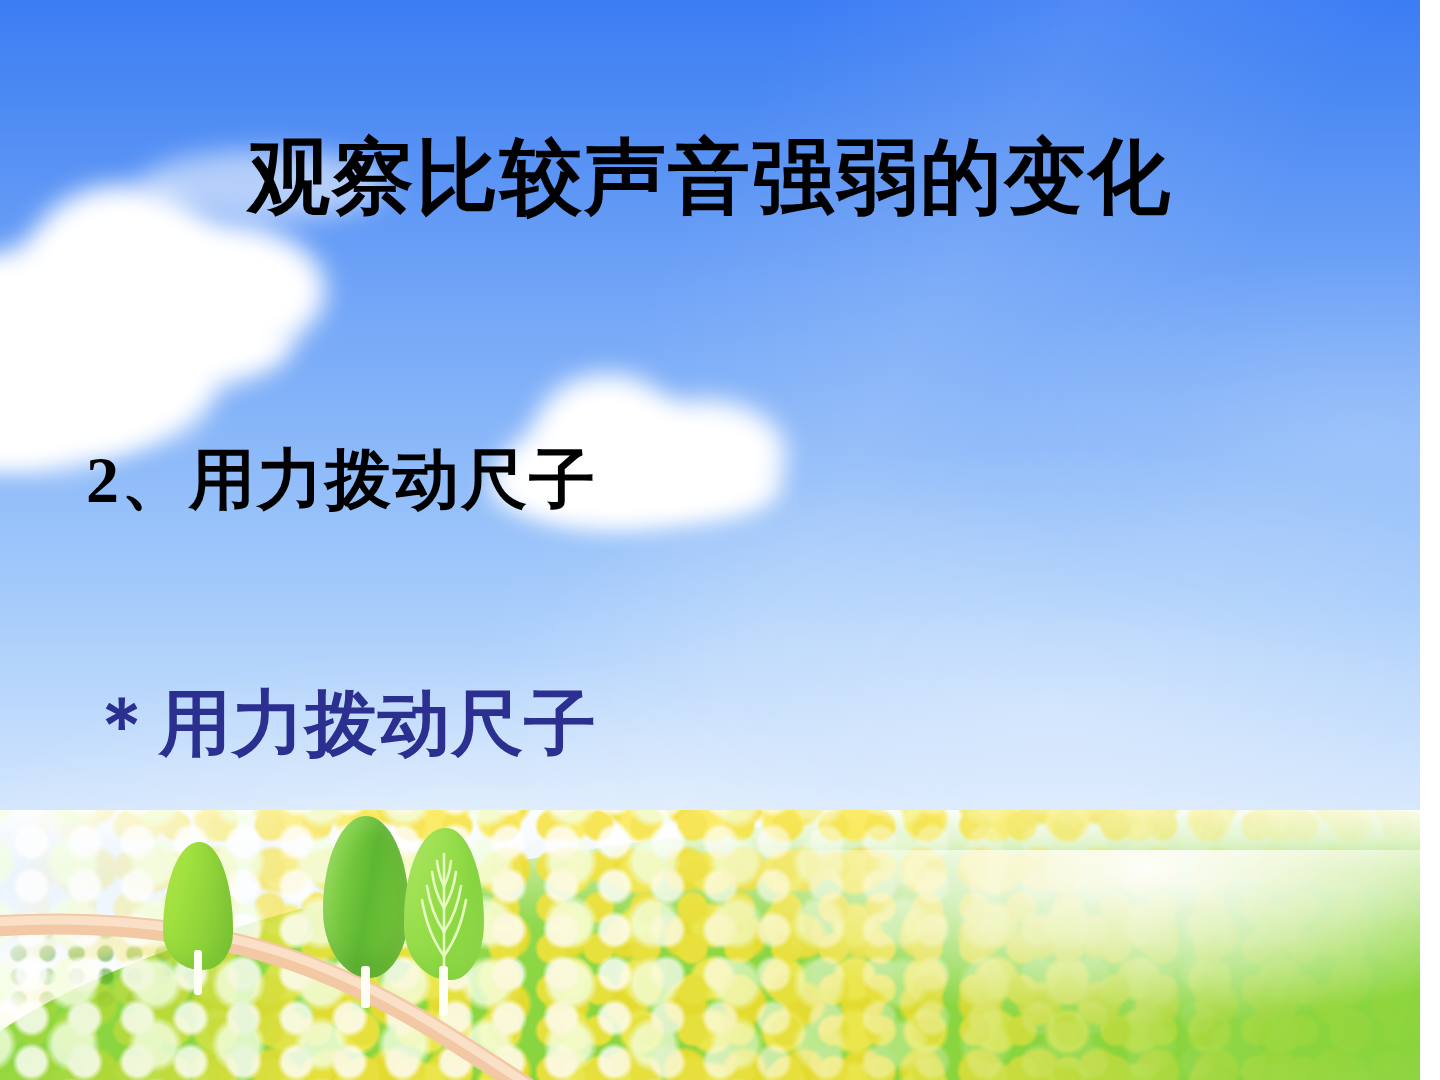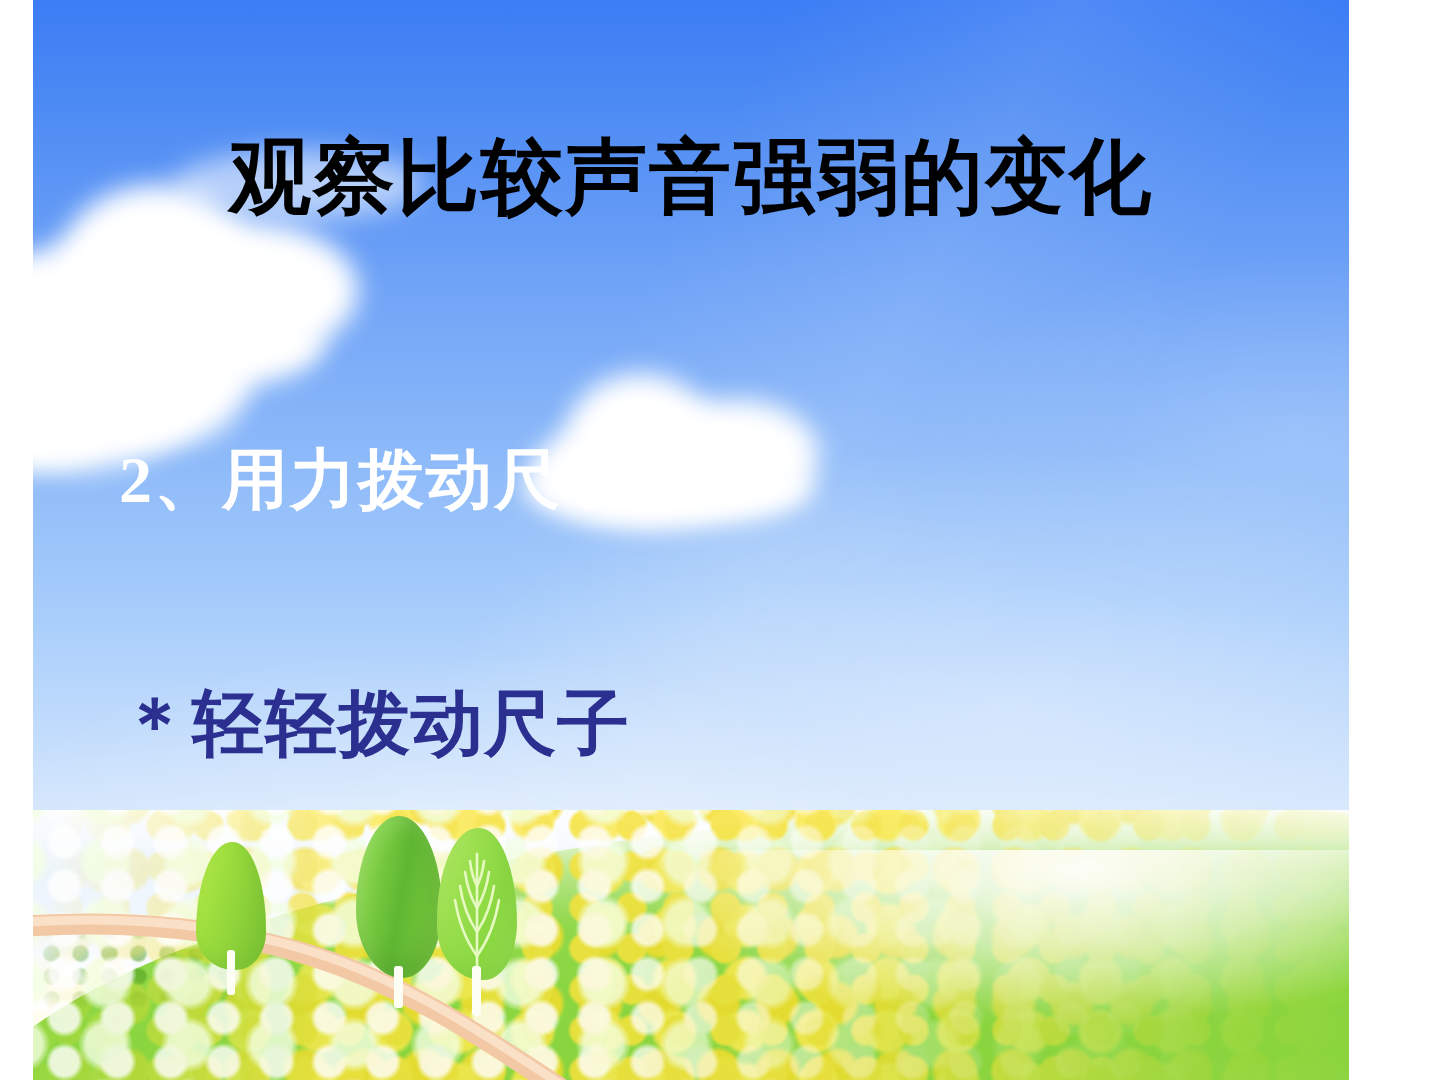--- a/index.html
+++ b/index.html
@@ -4,26 +4,25 @@
 <title>观察比较声音强弱的变化</title>
 <style>
   html, body {
     margin: 0;
     padding: 0;
     background: #ffffff;
   }
 
   .slide {
     position: relative;
-    width: 1316px;
+    width: 1420px;
     height: 1080px;
     overflow: hidden;
     font-family: "Liberation Serif", "DejaVu Serif", serif;
     background: #4a86f0;
-    margin-left: 33px;
   }
 
   
   .sky {
     position: absolute;
     inset: 0;
     background: linear-gradient(to bottom,
         #3c7df5 0%,
         #4b89f3 9%,
         #6fa3f7 26%,
@@ -227,21 +226,21 @@
     white-space: nowrap;
   }
 
   .body-line {
     position: absolute;
     font-weight: 700;
     line-height: 1;
     white-space: nowrap;
   }
   #line-1 { left: 86px; top: 246px; font-size: 66px; color: #2e2e8e; letter-spacing: 2px; }
-  #line-2 { left: 86px; top: 447px; font-size: 66px; color: #ffffff; letter-spacing: 2px; }
+  #line-2 { left: 86px; top: 447px; font-size: 66px; color: #000000; letter-spacing: 2px; }
   #line-3 { left: 86px; top: 688px; font-size: 72px; color: #2b2f8f; letter-spacing: 1px; }
 </style>
 </head>
 <body>
 
 <div class="slide">
 
   <div class="sky"></div>
   <div class="sky-haze"></div>
 
@@ -307,15 +306,15 @@
       </g>
     </svg>
     <div class="trunk"></div>
   </div>
 
   <h1 class="slide-title">观察比较声音强弱的变化</h1>
 
 
   <div class="body-line" id="line-2">2、用力拨动尺子</div>
 
-  <div class="body-line" id="line-3">＊轻轻拨动尺子</div>
+  <div class="body-line" id="line-3">＊用力拨动尺子</div>
 
 </div>
 
 </body></html>

